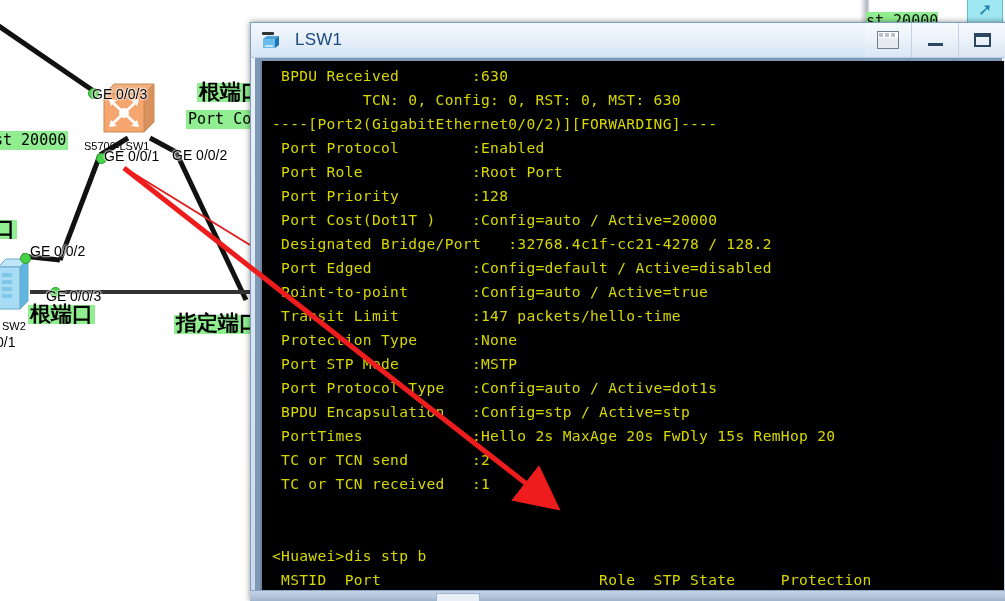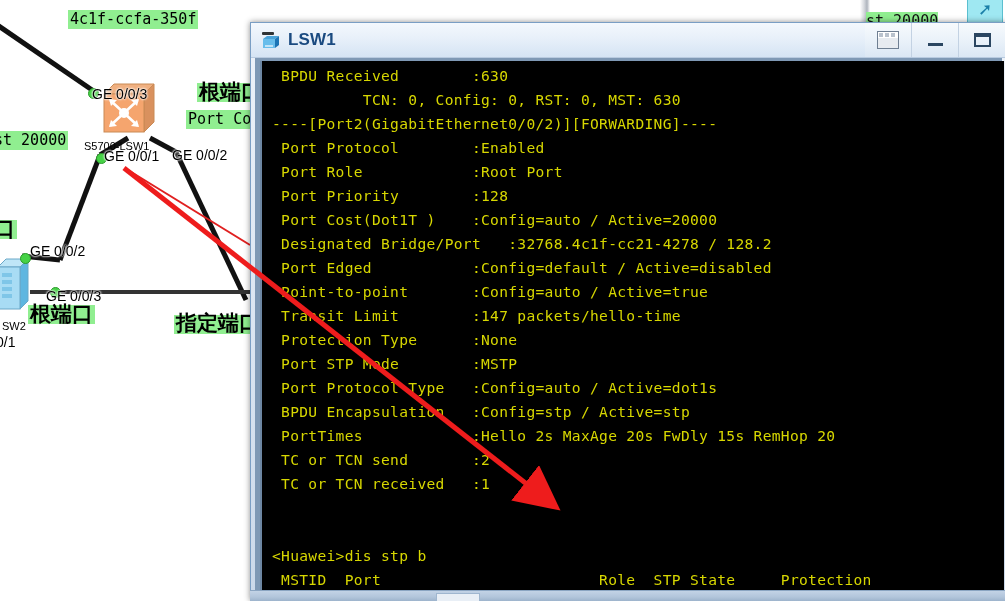--- a/index.html
+++ b/index.html
@@ -138,23 +138,24 @@
   }
   #title-icon {
     width: 20px; height: 20px;
     margin-right: 7px;
     flex: none;
     position: relative;
   }
   #title-text {
     font-family: "Liberation Sans", sans-serif;
     font-size: 17px;
-    font-weight: bold;
+    font-weight: normal;
     color: #1a4a80;
     letter-spacing: .2px;
+    margin-left: 7px;
   }
   #win-buttons {
     position: absolute;
     right: 0; top: 0;
     height: 34px;
     display: flex;
     align-items: stretch;
   }
   .win-btn {
     width: 46px;
@@ -316,21 +317,20 @@
       <polygon points="24,12 32,4 32,46 24,54" fill="#5fb6e0" stroke="#6aa8c8" stroke-width="1"></polygon>
       <rect x="2" y="12" width="22" height="42" fill="#a8dcf4" stroke="#6aa8c8" stroke-width="1"></rect>
       <g fill="#7fc6e8">
         <rect x="6" y="18" width="10" height="4"></rect>
           <rect x="6" y="25" width="10" height="4"></rect>
         <rect x="6" y="32" width="10" height="4"></rect>
           <rect x="6" y="39" width="10" height="4"></rect>
       </g>
     </svg>
 
-    <div class="topo-label" style="left:68px;top:10px;">4c1f-ccfa-350f</div>
     <div class="topo-label cjk" style="left:197px;top:83px;">根端口</div>
     <div class="topo-label" style="left:186px;top:110px;">Port Cos</div>
     <div class="topo-label" style="left:-8px;top:131px;">st 20000</div>
     <div class="topo-label cjk" style="left:-8px;top:220px;">口</div>
     <div class="topo-label cjk" style="left:28px;top:305px;">根端口</div>
     <div class="topo-label cjk" style="left:174px;top:315px;font-family:Liberation Mono, monospace;">指定端口</div>
 
     <div class="port-dot" style="left:88px;top:88px;"></div>
     <div class="port-dot" style="left:96px;top:153px;"></div>
     <div class="port-dot" style="left:20px;top:253px;"></div>

